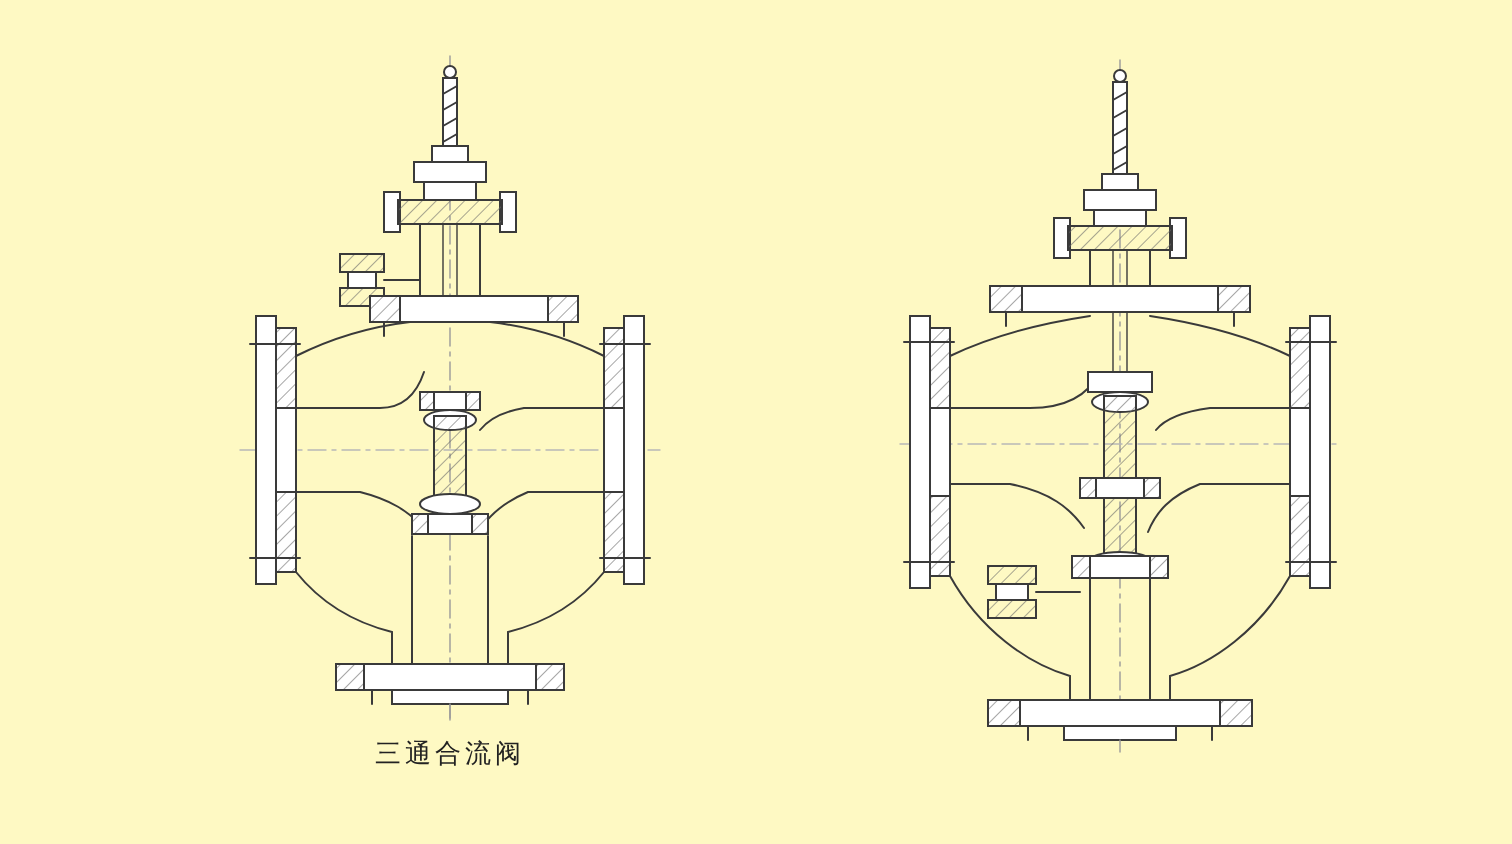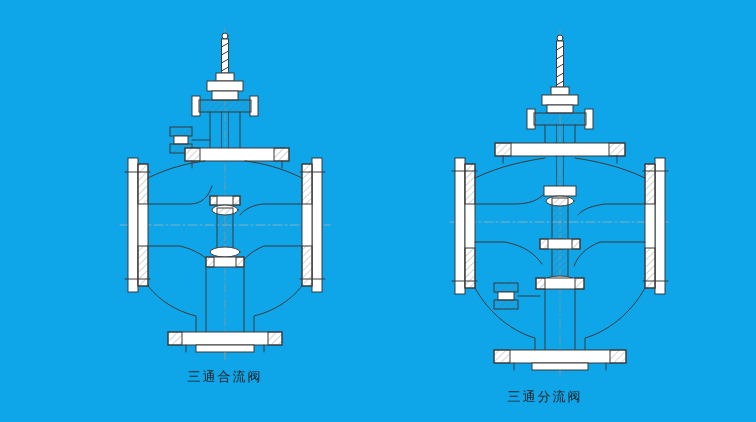--- a/index.html
+++ b/index.html
@@ -5,21 +5,21 @@
   html, body {
     margin: 0;
     padding: 0;
     background: #ffffff;
     font-family: "DejaVu Sans", "Liberation Sans", sans-serif;
   }
   .canvas {
     position: relative;
     width: 756px;
     height: 422px;
-    background: #0ea5e9;
+    background: #fef9c3;
     overflow: hidden;
   }
   .drawing-svg {
     position: absolute;
     left: 0;
     top: 0;
   }
   .caption {
     position: absolute;
     width: 130px;
@@ -241,15 +241,14 @@
         <line x1="514" y1="363" x2="514" y2="370"></line>
         <line x1="606" y1="363" x2="606" y2="370"></line>
         <rect x="532" y="363" width="56" height="7" fill="#ffffff"></rect>
         <line x1="560" y1="370" x2="560" y2="376" stroke="#9a9a9a" stroke-width="0.7"></line>
       </g>
     </g>
   </svg>
 
   <div class="caption left-cap">三通合流阀</div>
 
-  <div class="caption right-cap">三通分流阀</div>
 
 </div>
 
 </body></html>

